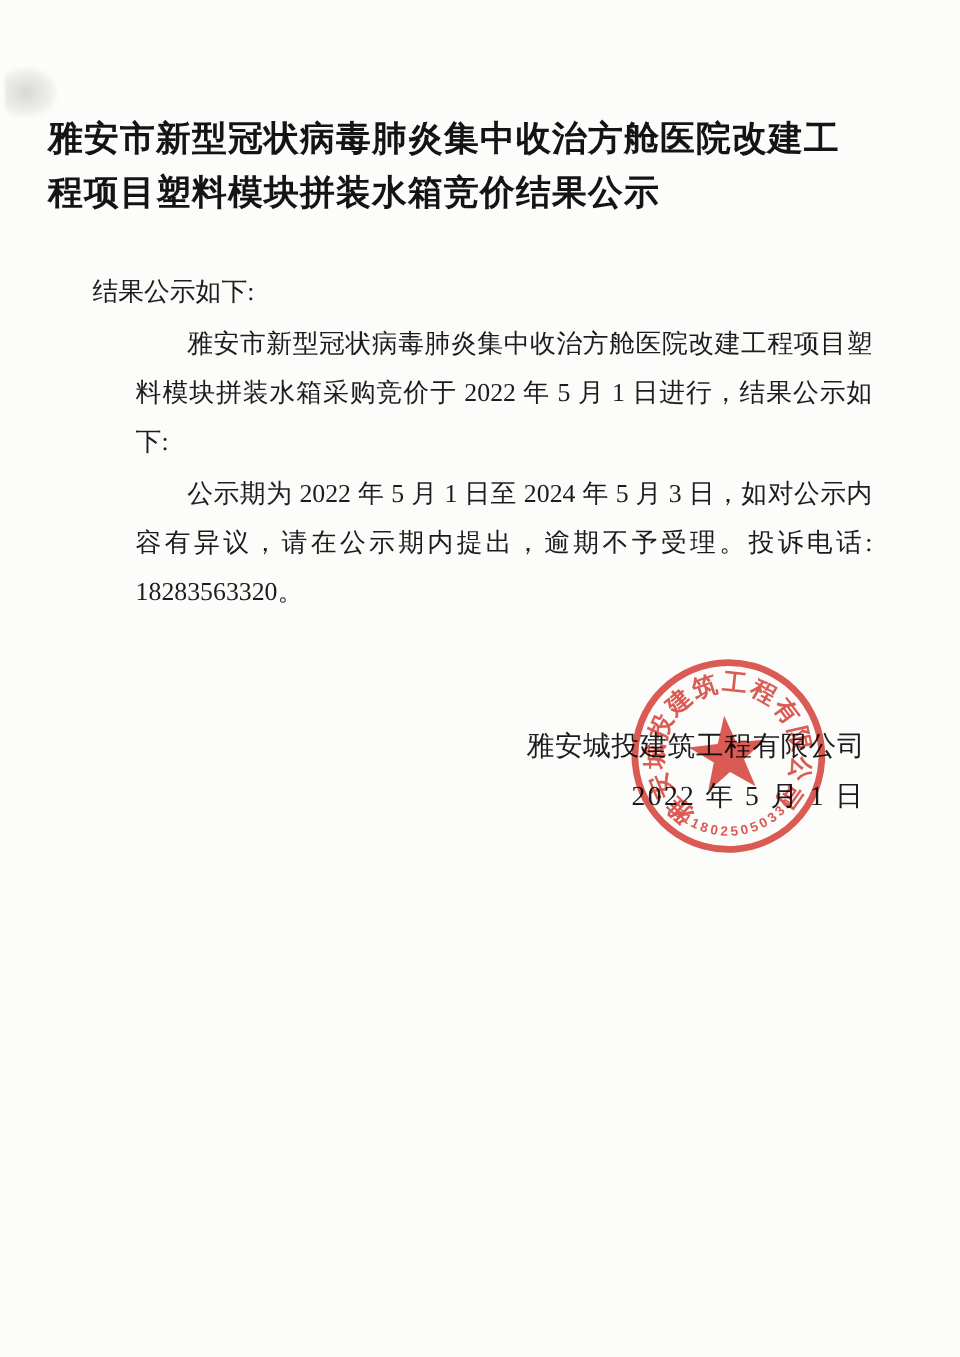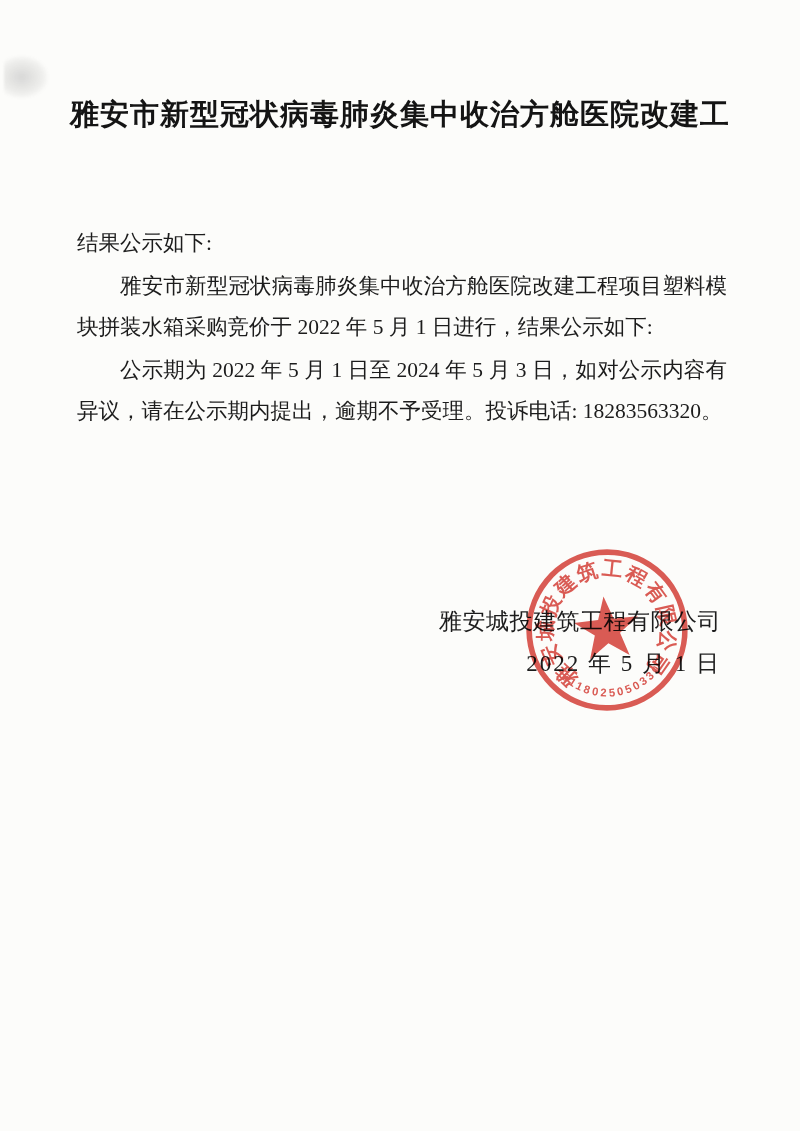--- a/index.html
+++ b/index.html
@@ -19,41 +19,41 @@
     width: 44px; height: 42px;
     background: radial-gradient(ellipse at 40% 50%, rgba(90,90,90,0.22), rgba(120,120,120,0.10) 55%, transparent 75%);
     filter: blur(1px);
   }
   .title {
     position: absolute;
     top: 94px;
     left: 40px;
     right: 40px;
     margin: 0;
-    text-align: center;
-    font-family: Liberation Mono, monospace;
+    text-align: left;
+    font-family: Liberation Sans, sans-serif;
     font-weight: 700;
     font-size: 29px;
     line-height: 45px;
     letter-spacing: 1px;
     color: #141414;
   }
   .title span { display: block; }
   .body-text {
     position: absolute;
     top: 223px;
     left: 77px;
     width: 650px;
     font-size: 21.5px;
     line-height: 41px;
     text-align: justify;
     color: #1c1c1c;
   }
   .body-text p { margin: 0 0 2px 0; }
-  .body-text p.indent { text-indent: 2em; }
+  .body-text p.indent { text-indent: 2em; margin-left: 36px; }
   .signature {
     position: absolute;
     top: 607px;
     left: 0;
     right: 79px;
     text-align: right;
     font-size: 23px;
     color: #1c1c1c;
   }
   .signature .company { line-height: 30px; letter-spacing: 0.5px; }
@@ -77,20 +77,21 @@
 </style>
 </head>
 <body>
 
 <div class="page">
 
   <div class="smudge"></div>
 
   <h1 class="title">
     <span>雅安市新型冠状病毒肺炎集中收治方舱医院改建工</span>
+    <span>程项目塑料模块拼装水箱竞价结果公示</span>
   </h1>
 
   <div class="body-text">
     <p>结果公示如下:</p>
     <p class="indent">雅安市新型冠状病毒肺炎集中收治方舱医院改建工程项目塑料模块拼装水箱采购竞价于 2022 年 5 月 1 日进行，结果公示如下:</p>
     <p class="indent">公示期为 2022 年 5 月 1 日至 2024 年 5 月 3 日，如对公示内容有异议，请在公示期内提出，逾期不予受理。投诉电话: 18283563320。</p>
   </div>
 
   <div class="signature">
     <div class="company">雅安城投建筑工程有限公司</div>

